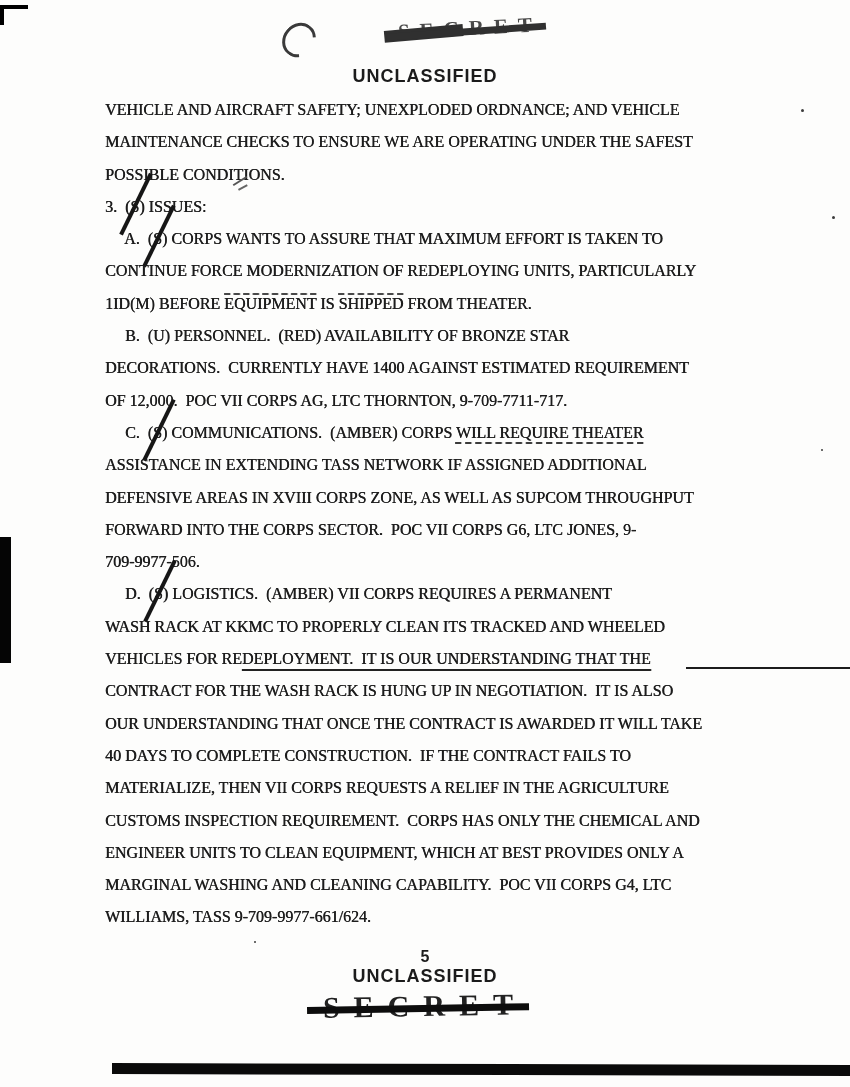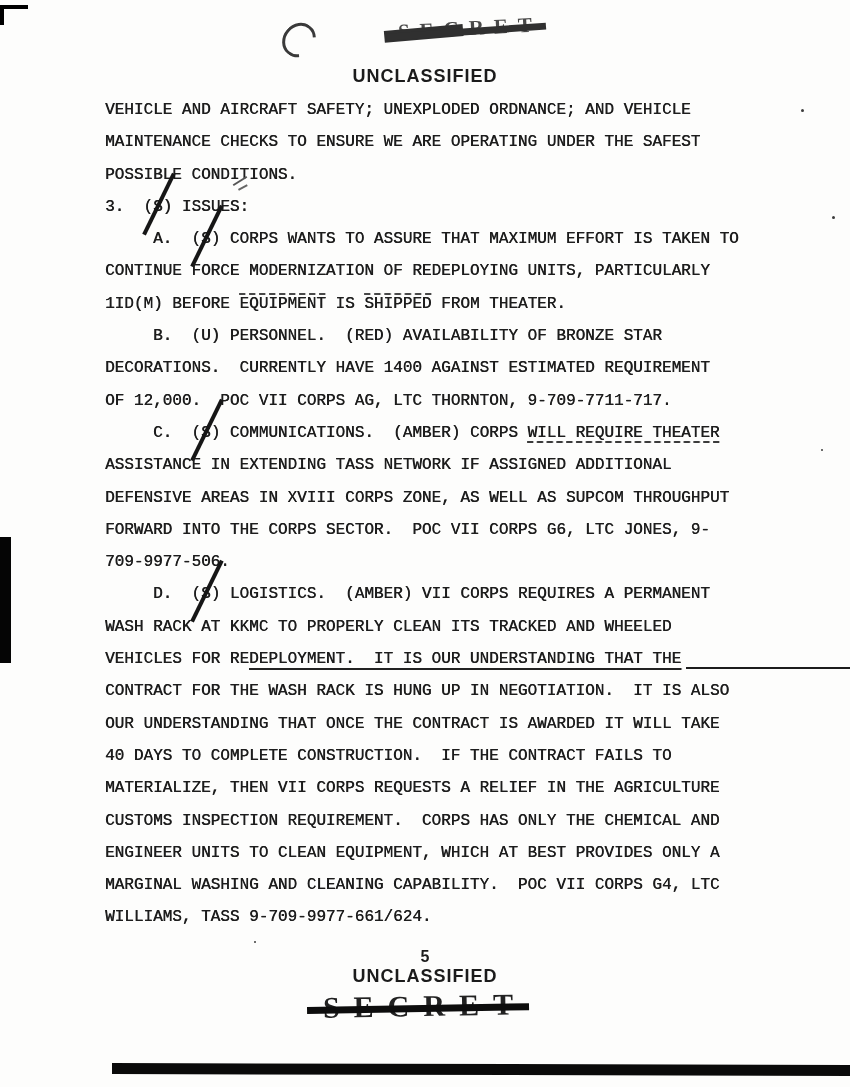--- a/index.html
+++ b/index.html
@@ -17,21 +17,21 @@
     position: absolute;
     left: 105px; top: 94px;
     width: 660px;
     font-family: "Liberation Mono", monospace;
     font-size: 16px;
     color: #1d1d1d;
     text-shadow: 0.4px 0 0 currentColor;
     white-space: pre;
   }
   .line { height: 32.3px; line-height: 32.3px; }
-  .seg { position: relative; }
+  .seg { position: relative; font-family: Liberation Serif, serif; }
 
   
   .seg-slash { display: inline-block; position: relative; }
   .seg-slash::after {
     content: "";
     position: absolute;
     left: 46%; top: -65%;
     width: 3.5px; height: 210%;
     background: #161616;
     transform: rotate(26deg);

